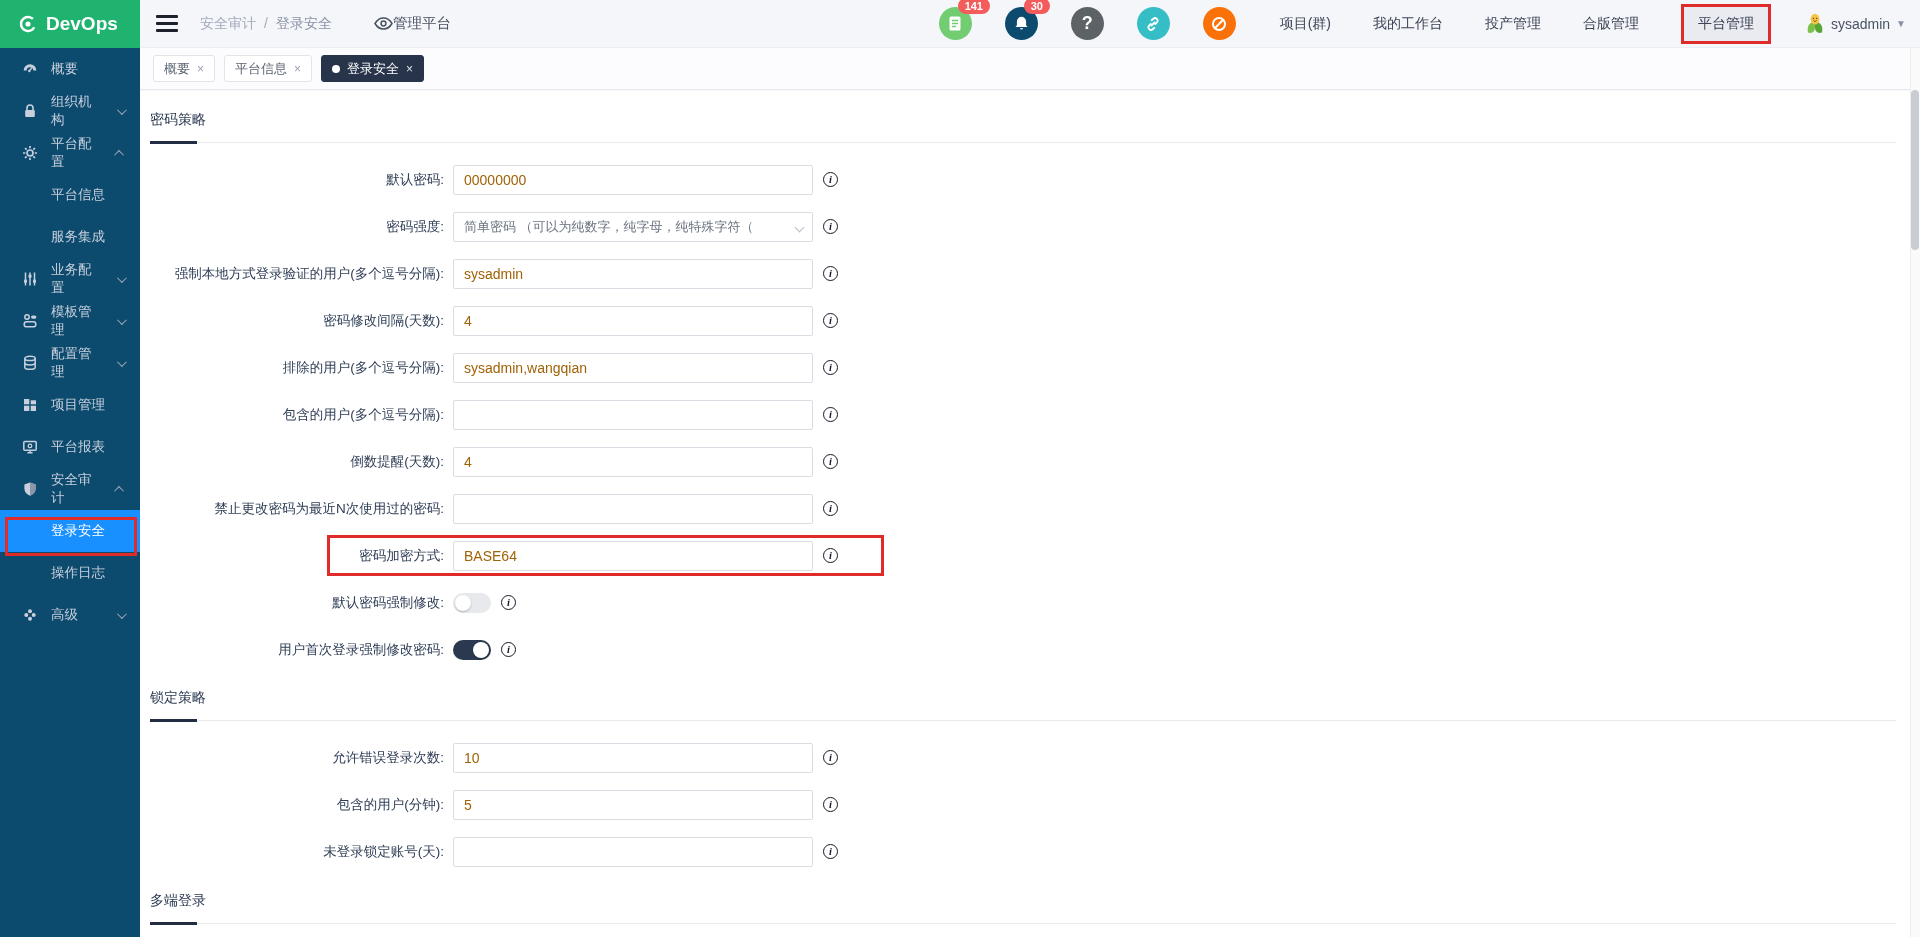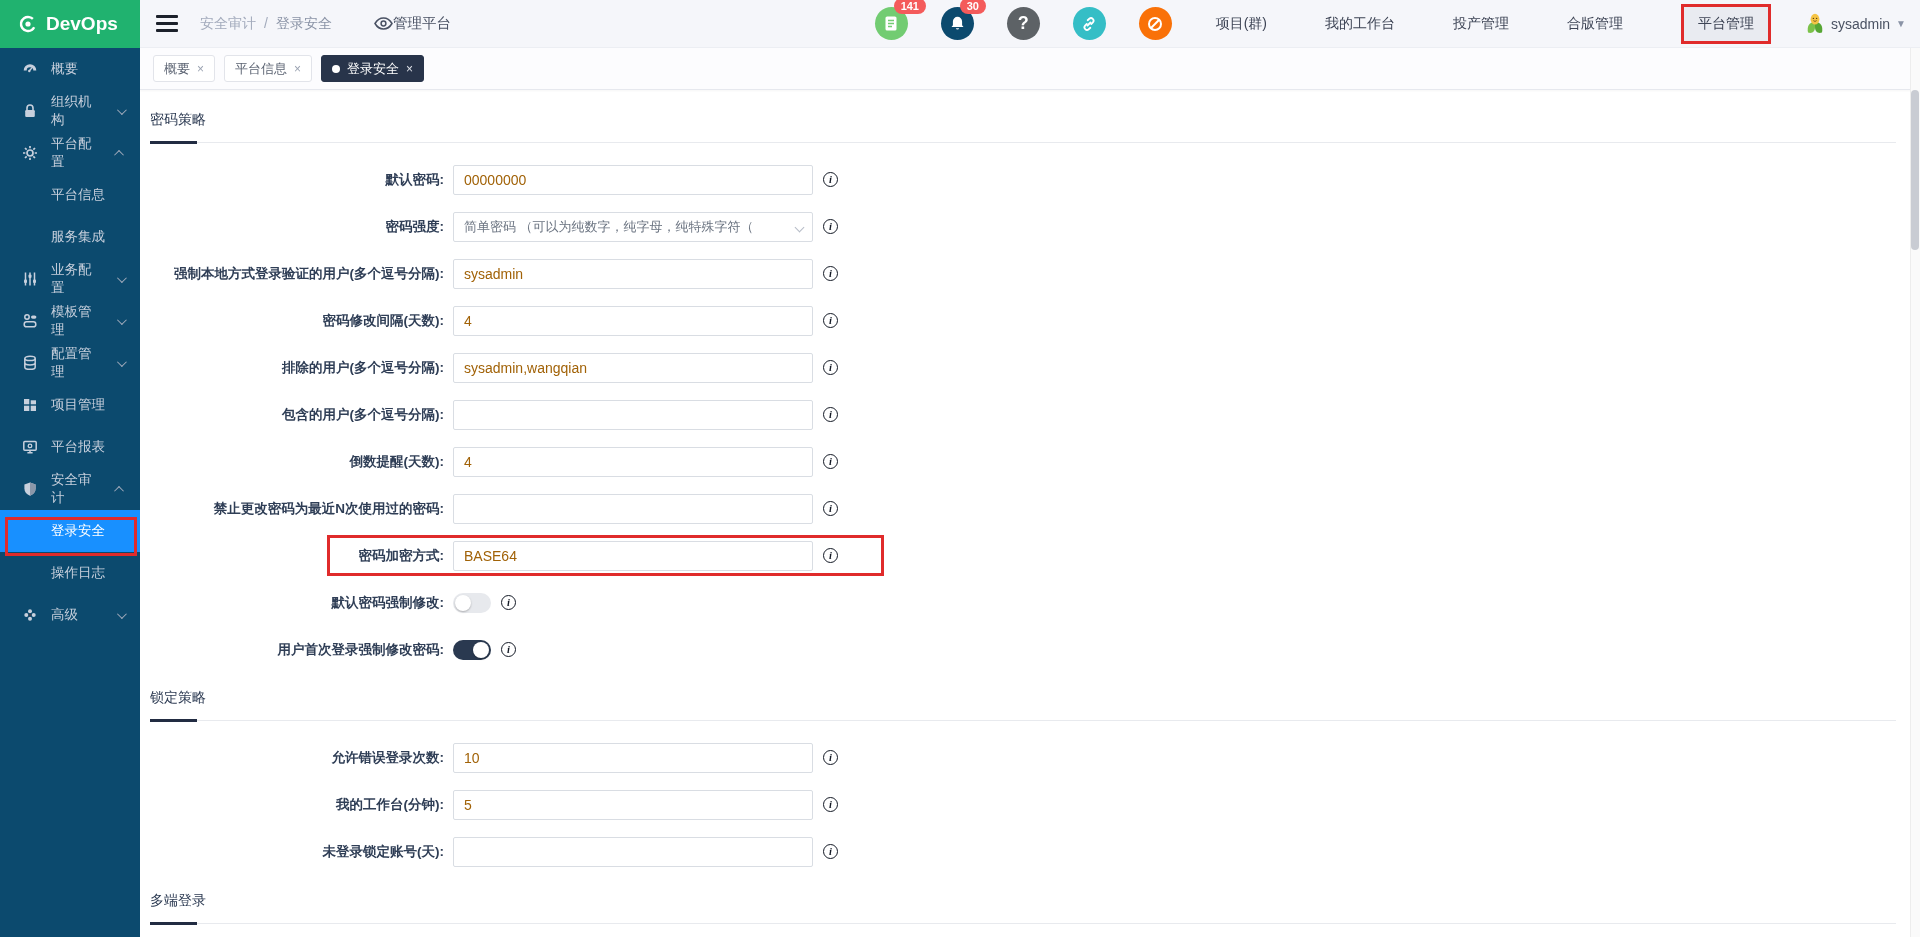--- a/index.html
+++ b/index.html
@@ -35,21 +35,21 @@
   .hicons { margin-left:auto; display:flex; align-items:center; gap:33px; }
   .circ { width:33px; height:33px; border-radius:50%; display:flex; align-items:center;
     justify-content:center; position:relative; cursor:pointer; color:#fff; }
   .circ.green { background:#72cc72; }
   .circ.blue { background:#0c4a6e; }
   .circ.gray { background:#5d6266; font-size:18px; font-weight:bold; }
   .circ.teal { background:#35bec6; }
   .circ.orange { background:#f97108; }
   .badge { position:absolute; top:-9px; left:19px; background:#f45b5b; color:#fff;
     font-size:11px; font-weight:bold; padding:1px 7px; border-radius:9px; line-height:14px; }
-  .topnav { display:flex; align-items:center; gap:58px; margin-left:44px;
+  .topnav { display:flex; align-items:center; gap:42px; margin-left:44px;
     font-size:14px; color:#3d4455; }
   .topnav .nav-link { cursor:pointer; white-space:nowrap; }
   .nav-boxed { border:3px solid #e02b2b; background:#e9ebf1; padding:8px 14px; }
   .userbox { display:flex; align-items:center; gap:6px; margin-left:34px;
     font-size:14px; color:#4a5263; cursor:pointer; white-space:nowrap; }
   .caret { font-size:10px; color:#8a93a6; }
 
   
   .tabbar { position:absolute; left:140px; top:48px; right:0; height:42px;
     background:#fcfcfe; display:flex; align-items:center; gap:9px; padding-left:13px;
@@ -65,21 +65,21 @@
   
   .content { position:absolute; left:140px; top:90px; right:10px; bottom:0;
     background:#fff; padding:12px 14px 0 10px; }
   .sec-head { position:relative; border-bottom:1px solid #e8eaee; padding:8px 0 13px; }
   .sec-title { font-size:14px; color:#2c3a52; }
   .sec-bar { position:absolute; left:0; bottom:-2px; width:47px; height:3px;
     background:#222c42; }
   .form { padding-top:13px; }
   .frow { height:47px; display:flex; align-items:center; position:relative; }
   .flabel { width:303px; text-align:right; padding-right:9px; font-size:13.5px;
-    font-weight:700; color:#2f3e56; white-space:nowrap; }
+    font-weight:400; color:#2f3e56; white-space:nowrap; }
   .finput { width:360px; height:30px; border:1px solid #d9dde3; border-radius:2px;
     padding:0 10px; font-size:14px; color:#a16207; background:#fff; outline:none;
     font-family:"Liberation Sans","DejaVu Sans",sans-serif; }
   .fselect { width:360px; height:30px; border:1px solid #d9dde3; border-radius:2px;
     padding:0 22px 0 10px; font-size:13px; color:#6a7380; background:#fff;
     display:flex; align-items:center; position:relative; cursor:pointer; }
   .fselect .sel-text { overflow:hidden; white-space:nowrap; }
   .sel-chev { position:absolute; right:9px; top:11px; width:7px; height:7px;
     border-right:1.5px solid #b6bcc7; border-bottom:1.5px solid #b6bcc7;
     transform:rotate(45deg); }
@@ -431,21 +431,21 @@
     <span class="sec-bar"></span>
   </div>
 
   <div class="form">
     <div class="frow">
       <div class="flabel">允许错误登录次数:</div>
       <input class="finput" value="10" style="">
       <span class="info">i</span>
     </div>
     <div class="frow">
-      <div class="flabel">我的工作台(分钟):</div>
+      <div class="flabel">包含的用户(分钟):</div>
       <input class="finput" value="5" style="">
       <span class="info">i</span>
     </div>
     <div class="frow">
       <div class="flabel">未登录锁定账号(天):</div>
       <input class="finput" value="" style="">
       <span class="info">i</span>
     </div>
   </div>
 

